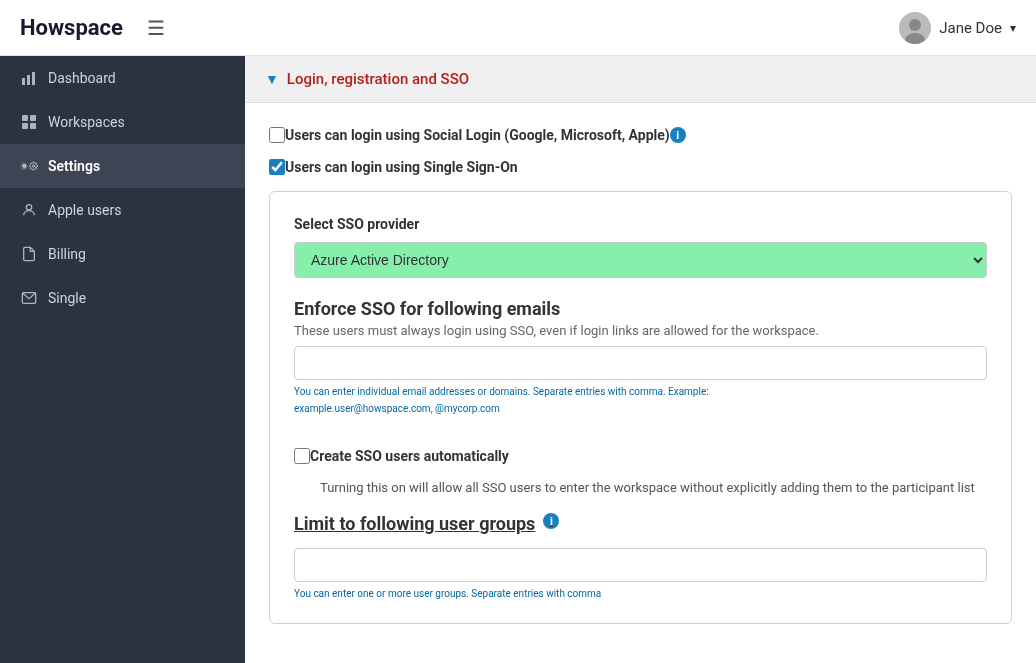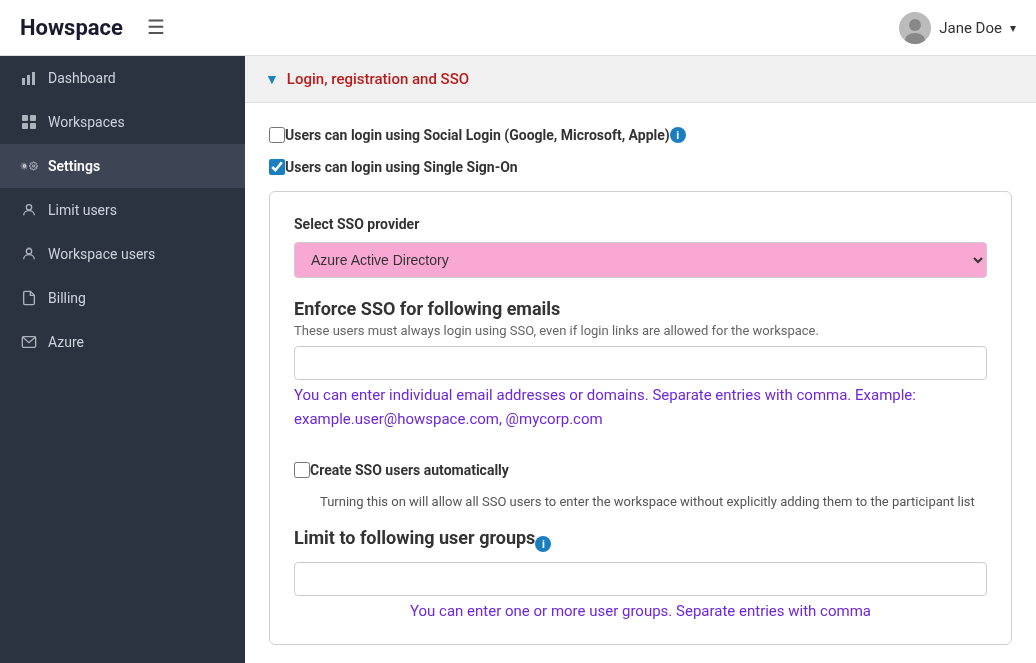--- a/index.html
+++ b/index.html
@@ -155,21 +155,21 @@
       color: #333;
       margin-bottom: 10px;
     }
 
     .select-field {
       width: 100%;
       padding: 8px 12px;
       border: 1px solid #ccc;
       border-radius: 4px;
       font-size: 14px;
-      background: #f9a8d4;
+      background: #86efac;
       color: #333;
       cursor: pointer;
       appearance: auto;
       margin-bottom: 20px;
     }
 
     .field-section {
       margin-bottom: 18px;
     }
     .field-section-title {
@@ -186,38 +186,40 @@
     .text-input {
       width: 100%;
       padding: 8px 10px;
       border: 1px solid #ccc;
       border-radius: 4px;
       font-size: 14px;
       color: #333;
       outline: none;
     }
     .field-hint {
-      font-size: 15px;
-      color: #6d28d9;
+      font-size: 10px;
+      color: #0369a1;
       margin-top: 6px;
     }
 
     .divider { height: 16px; }
 
     .limit-label-row {
       display: flex;
-      align-items: flex-end;
+      align-items: flex-start;
+      gap: 8px;
       margin-bottom: 10px;
+      text-decoration: underline;
     }
   </style>
 </head>
 <body>
 
 <div class="header">
-  <div style="display:flex;gap:24px;">
+  <div style="display:flex;align-items:center;gap:24px;">
     <span class="header-logo">Howspace</span>
     <span class="header-menu-icon">☰</span>
   </div>
   <div class="header-user">
     <div class="header-avatar">
       <svg viewBox="0 0 32 32" xmlns="http://www.w3.org/2000/svg">
         <circle cx="16" cy="16" r="16" fill="#bbb"></circle>
         <circle cx="16" cy="13" r="6" fill="#888"></circle>
         <ellipse cx="16" cy="28" rx="10" ry="7" fill="#888"></ellipse>
       </svg>
@@ -271,52 +273,42 @@
       <span>Settings</span>
     </div>
 
     <div class="sidebar-item">
       <span class="sidebar-icon">
         <svg width="16" height="16" viewBox="0 0 24 24" fill="none" stroke="currentColor" stroke-width="2">
             <circle cx="12" cy="8" r="4"></circle>
             <path d="M4 20c0-4 3.6-7 8-7s8 3 8 7"></path>
           </svg>
       </span>
-      <span>Limit users</span>
-    </div>
-
-    <div class="sidebar-item">
-      <span class="sidebar-icon">
-        <svg width="16" height="16" viewBox="0 0 24 24" fill="none" stroke="currentColor" stroke-width="2">
-            <circle cx="12" cy="8" r="4"></circle>
-            <path d="M4 20c0-4 3.6-7 8-7s8 3 8 7"></path>
-            <rect x="9" y="2" width="6" height="3" rx="1" fill="currentColor" stroke="none" opacity="0.5"></rect>
-          </svg>
-      </span>
-      <span>Workspace users</span>
-    </div>
+      <span>Apple users</span>
+    </div>
+
 
     <div class="sidebar-item">
       <span class="sidebar-icon">
         <svg width="16" height="16" viewBox="0 0 24 24" fill="none" stroke="currentColor" stroke-width="2">
             <path d="M14 2H6a2 2 0 00-2 2v16a2 2 0 002 2h12a2 2 0 002-2V8z"></path>
             <polyline points="14 2 14 8 20 8"></polyline>
           </svg>
       </span>
       <span>Billing</span>
     </div>
 
     <div class="sidebar-item">
       <span class="sidebar-icon">
         <svg width="16" height="16" viewBox="0 0 24 24" fill="none" stroke="currentColor" stroke-width="2">
             <rect x="2" y="4" width="20" height="16" rx="2"></rect>
             <polyline points="2,4 12,13 22,4"></polyline>
           </svg>
       </span>
-      <span>Azure</span>
+      <span>Single</span>
     </div>
   </nav>
 
   <div class="main-content">
 
     <div class="section-header">
       <span class="collapse-icon">▼</span>
       <span class="section-header-title">Login, registration and SSO</span>
     </div>
 
@@ -363,19 +355,19 @@
           <label for="create-auto" class="checkbox-label">Create SSO users automatically</label>
         </div>
         <div style="font-size:13px;color:#555;margin-bottom:18px;margin-left:26px;">Turning this on will allow all SSO users to enter the workspace without explicitly adding them to the participant list</div>
 
         
         <div class="limit-label-row">
           <span class="field-section-title">Limit to following user groups</span>
           <span class="info-icon">i</span>
         </div>
         <input type="text" class="text-input" value="" style="">
-        <div class="field-hint" style="margin-top:6px;text-align:center;">You can enter one or more user groups. Separate entries with comma</div>
+        <div class="field-hint" style="margin-top:6px;">You can enter one or more user groups. Separate entries with comma</div>
 
       </div>
 
     </div>
   </div>
 </div>
 
 </body></html>

